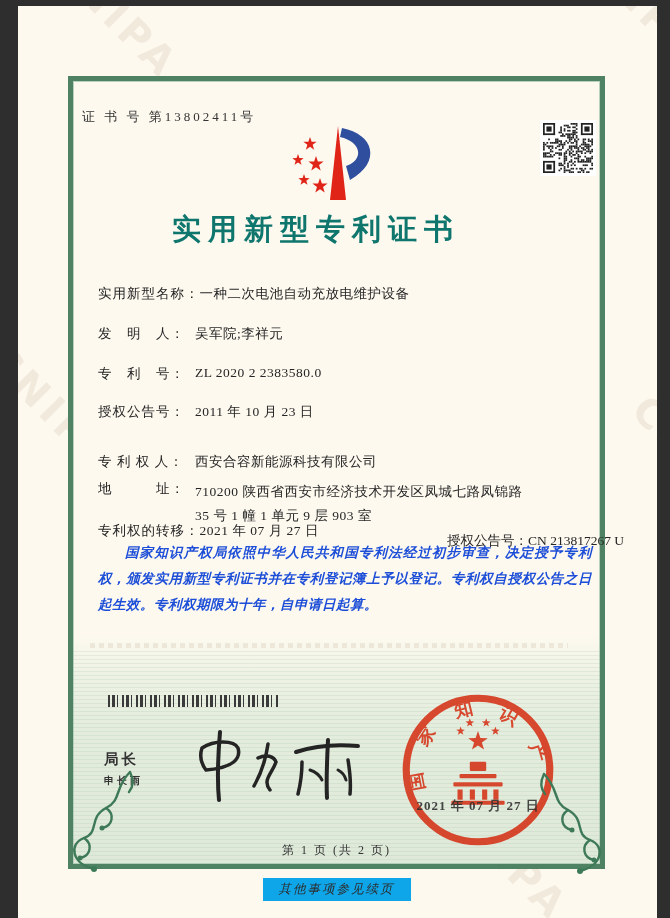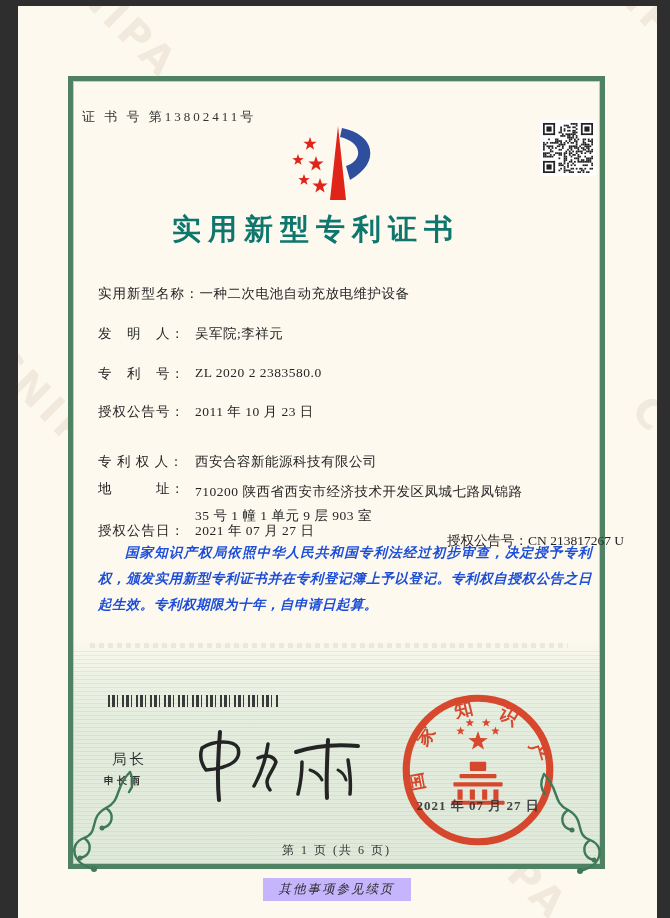--- a/index.html
+++ b/index.html
@@ -50,35 +50,35 @@
   .paragraphs p{margin:0;text-indent:2em;}
   .deco-band{
     position:absolute;left:72px;top:637px;width:478px;height:5px;
     background:repeating-linear-gradient(90deg,rgba(170,140,110,0.30) 0 5px,transparent 5px 9px);
     opacity:0.5;
   }
   .barcode{
     position:absolute;left:90px;top:689px;width:170px;height:12px;
     background:repeating-linear-gradient(90deg,#3a3a3a 0 2px,transparent 2px 4px,#3a3a3a 4px 7px,transparent 7px 9px,#3a3a3a 9px 10px,transparent 10px 14px);
   }
-  .signer-title{position:absolute;left:94px;top:744px;font-size:14.5px;letter-spacing:3px;color:#333;font-weight:normal;}
+  .signer-title{position:absolute;left:86px;top:744px;font-size:14.5px;letter-spacing:3px;color:#333;font-weight:bold;}
   .signer-name{position:absolute;left:86px;top:768px;font-size:10px;letter-spacing:3px;color:#333;font-weight:bold;}
   .signature{position:absolute;left:172px;top:712px;width:180px;height:88px;}
   .seal{position:absolute;left:378px;top:682px;width:164px;height:164px;}
   .seal-date{
     position:absolute;left:378px;top:791px;width:164px;text-align:center;
     font-size:13px;font-weight:bold;color:rgba(45,45,45,0.88);letter-spacing:1px;z-index:5;
   }
   .footer-pageinfo{
     position:absolute;left:50px;top:836px;width:537px;text-align:center;
     font-size:12px;letter-spacing:2px;color:#333;
   }
   .bottom-note{position:absolute;left:50px;top:872px;width:537px;text-align:center;}
   .bottom-note span{
-    background:#c4b5fd;padding:3px 16px;font-size:12.5px;font-style:italic;
+    background:#0ea5e9;padding:3px 16px;font-size:12.5px;font-style:italic;
     letter-spacing:2px;color:#2d2d2d;display:inline-block;
   }
   .ornament{position:absolute;width:78px;height:104px;}
   .ornament.left{left:42px;top:764px;}
   .ornament.right{left:518px;top:766px;transform:scaleX(-1);}
 </style>
 </head>
 <body>
 
 <div class="page">
@@ -410,21 +410,21 @@
   <div class="field-row" style="top:397px;">
     <span class="lbl">授权公告号：</span><span class="val">2011 年 10 月 23 日</span>
   </div>
   <div class="field-row" style="top:436px;margin-top:11px;">
     <span class="lbl">专 利 权 人：</span><span class="val">西安合容新能源科技有限公司</span>
   </div>
   <div class="field-row wrap" style="top:474px;">
     <span class="lbl">地　　　址：</span><span class="val">710200 陕西省西安市经济技术开发区凤城七路凤锦路 35 号 1 幢 1 单元 9 层 903 室</span>
   </div>
   <div class="field-row" style="top:516px;width:500px;">
-    <span class="lbl">授权公告日：</span><span class="val">2021 年 07 月 27 日</span>
+    <span class="lbl">专利权的转移：</span><span class="val">2021 年 07 月 27 日</span>
     <span class="grant-no" style="position:absolute;">
       <span>授权公告号：</span><span>CN 213817267 U</span>
     </span>
   </div>
 
   <div class="paragraphs">
     <p>国家知识产权局依照中华人民共和国专利法经过初步审查，决定授予专利权，颁发实用新型专利证书并在专利登记簿上予以登记。专利权自授权公告之日起生效。专利权期限为十年，自申请日起算。</p>
   </div>
 
   <div class="deco-band"></div>
@@ -493,18 +493,18 @@
       <path d="M70 2 C54 18 62 30 46 38 C28 48 40 62 24 68 C8 74 12 94 34 99"></path>
       <path d="M46 38 C55 44 53 56 42 58"></path>
       <path d="M24 68 C33 74 31 86 20 88"></path>
       <path d="M70 2 C74 10 74 16 69 22"></path>
       <circle cx="34" cy="99" r="3" fill="#3e7a57" stroke="none"></circle>
       <circle cx="42" cy="58" r="2.5" fill="#3e7a57" stroke="none"></circle>
       <circle cx="20" cy="88" r="2.5" fill="#3e7a57" stroke="none"></circle>
     </svg>
   </div>
 
-  <div class="footer-pageinfo">第 1 页 (共 6 页)</div>
+  <div class="footer-pageinfo">第 1 页 (共 2 页)</div>
   <div class="bottom-note">
     <span>其他事项参见续页</span>
   </div>
 
 </div>
 
 </body></html>

